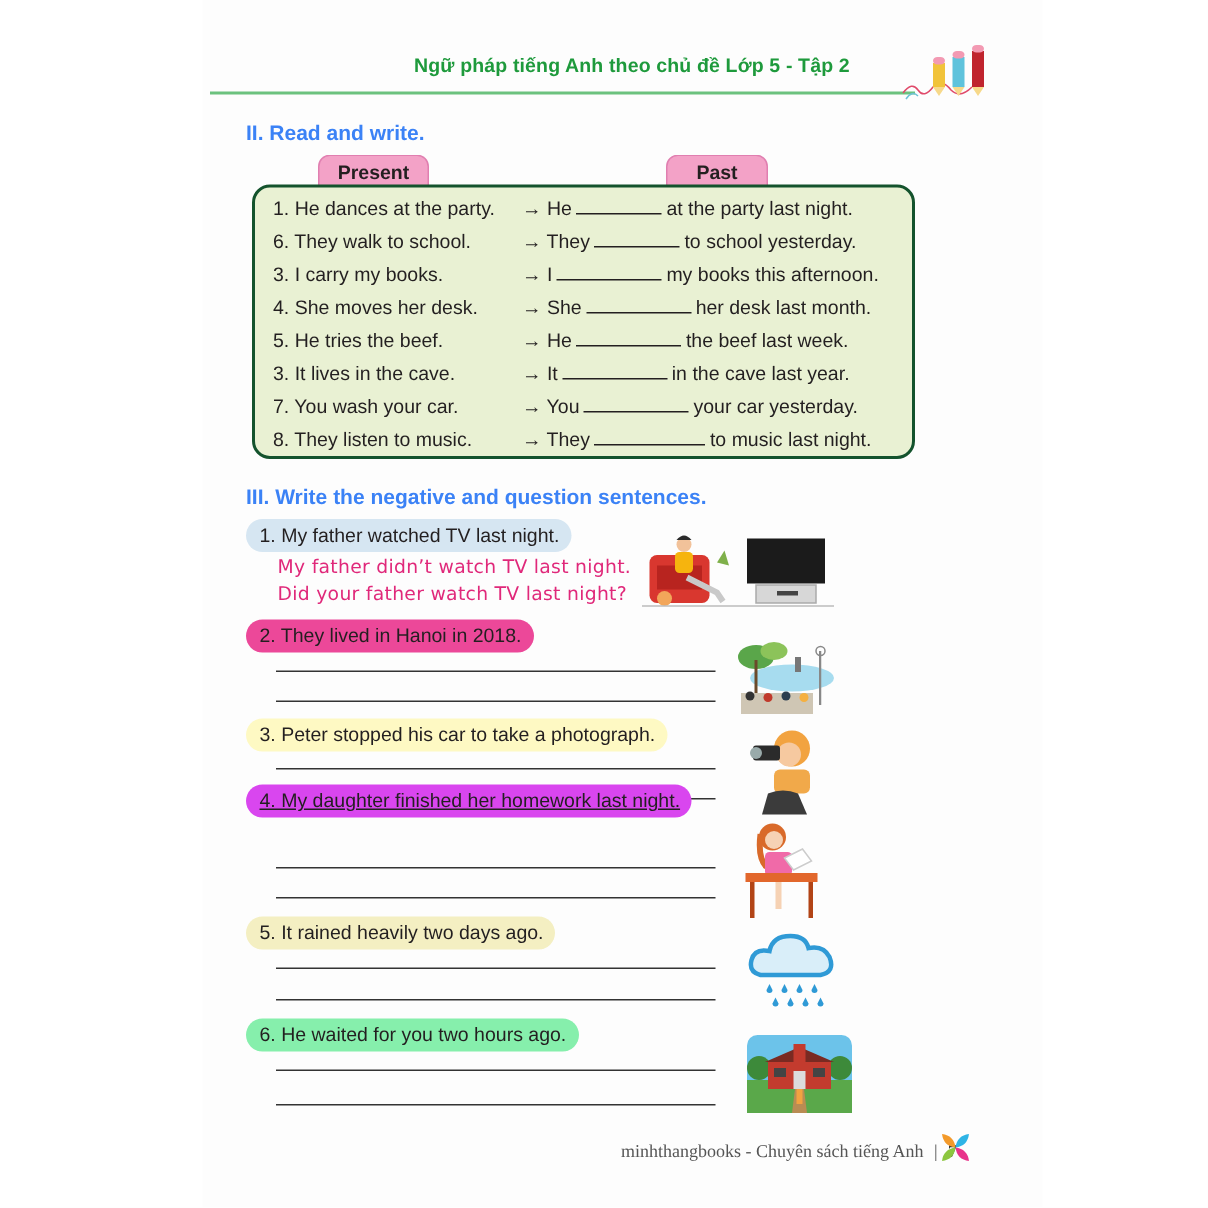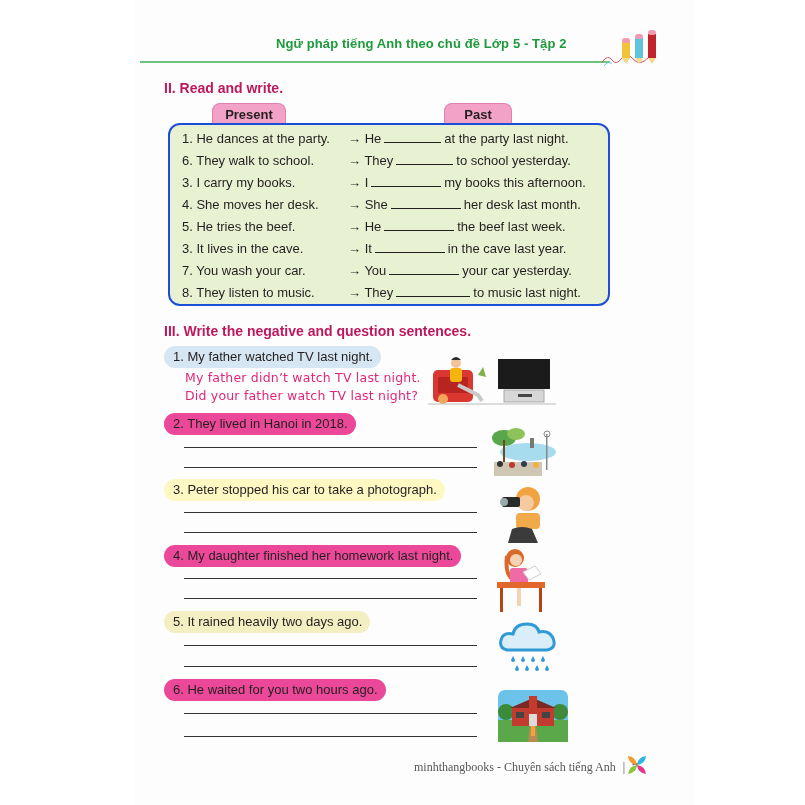--- a/index.html
+++ b/index.html
@@ -2,26 +2,26 @@
 <html><head>
 <meta charset="utf-8">
 <style>
   html, body { margin: 0; padding: 0; }
   body { width: 805px; height: 805px; background: #ffffff; position: relative; overflow: hidden;
          font-family: "Liberation Sans", "DejaVu Sans", sans-serif; color: #231f20; }
   .page { position: absolute; left: 135px; top: 0; width: 560px; height: 805px; background: #fdfdfd; }
   .header-title { position: absolute; left: 276px; top: 36px; font-size: 13px; font-weight: bold; color: #1e9a3c; letter-spacing: 0.1px; white-space: nowrap; }
   .header-rule { position: absolute; left: 140px; top: 61px; width: 470px; height: 1.5px; background: #6cc27e; }
   .pencils { position: absolute; left: 600px; top: 28px; width: 60px; height: 40px; }
-  .section-title { position: absolute; font-size: 14px; font-weight: bold; color: #be185d; white-space: nowrap; }
+  .section-title { position: absolute; font-size: 14px; font-weight: bold; color: #3b82f6; white-space: nowrap; }
   .tab-pill { position: absolute; background: #f3a2c7; border: 1px solid #e07fb0; border-bottom: none;
               border-radius: 8px 8px 0 0; font-size: 13px; font-weight: bold; color: #231f20;
               display: flex; align-items: center; justify-content: center; height: 20px; }
   .panel { position: absolute; left: 168px; top: 123px; width: 442px; height: 183px; background: #e9f1d3;
-           border: 2px solid #1d4ed8; border-radius: 12px; box-sizing: border-box; }
+           border: 2px solid #14532d; border-radius: 12px; box-sizing: border-box; }
   .row { position: absolute; left: 12px; font-size: 13px; white-space: nowrap; height: 18px; line-height: 18px; }
   .row .present { position: absolute; left: 0; }
   .row .past { position: absolute; left: 166px; white-space: nowrap; }
   .blank { display: inline-block; border-bottom: 1px solid #231f20; height: 12px; vertical-align: baseline; margin: 0 3px; }
   .q-pill { position: absolute; left: 164px; font-size: 13px; padding: 2px 8px 2px 9px; border-radius: 11px; white-space: nowrap; height: 18px; line-height: 18px; }
   .answer { position: absolute; left: 185px; font-size: 12.5px; color: #e0287a; white-space: nowrap; font-family: "DejaVu Sans", sans-serif; letter-spacing: 0.2px; }
   .write-line { position: absolute; left: 184px; width: 293px; height: 1px; background: #333; }
   .illus { position: absolute; }
   .footer { position: absolute; left: 414px; top: 760px; font-family: "Liberation Serif", "DejaVu Serif", serif; font-size: 12px; color: #555; white-space: nowrap; }
   .footer .num { font-weight: bold; color: #333; }
@@ -130,21 +130,21 @@
 <div class="write-line" style="top:532px;"></div>
 <svg class="illus" style="left:498px; top:485px;" width="50" height="60" viewBox="0 0 50 60">
   <circle cx="30" cy="14" r="12" fill="#f2a340"></circle>
   <circle cx="28" cy="18" r="8" fill="#f6c9a0"></circle>
   <rect x="4" y="12" width="18" height="10" rx="2" fill="#2b2b2b"></rect>
   <circle cx="6" cy="17" r="4" fill="#9aa"></circle>
   <rect x="18" y="28" width="24" height="16" rx="4" fill="#f1a94a"></rect>
   <path d="M14 44 q10 -4 20 0 l6 14 h-30 z" fill="#3b3b3b"></path>
 </svg>
 
-<div class="q-pill" style="top:545px; background:#ec4899;">4. My daughter finished her homework last night.</div>
+<div class="q-pill" style="top:523px; background:#d946ef;text-decoration:underline;">4. My daughter finished her homework last night.</div>
 <div class="write-line" style="top:578px;"></div>
 <div class="write-line" style="top:598px;"></div>
 <svg class="illus" style="left:495px; top:546px;" width="52" height="68" viewBox="0 0 52 68">
   <circle cx="20" cy="12" r="9" fill="#d96a2a"></circle>
   <circle cx="21" cy="14" r="6" fill="#f6d2b4"></circle>
   <path d="M12 10 q-2 16 4 22" stroke="#d96a2a" stroke-width="4" fill="none"></path>
   <rect x="15" y="22" width="18" height="16" rx="3" fill="#f06aa8"></rect>
   <path d="M28 26 l12 -6 l6 8 l-12 6 z" fill="#fff" stroke="#ccc"></path>
   <rect x="2" y="36" width="48" height="6" fill="#e2672c"></rect>
   <rect x="5" y="42" width="3" height="24" fill="#b24416"></rect>
@@ -162,21 +162,21 @@
       <path d="M26 34 l2 4 a2 2 0 1 1 -4 0 z"></path>
       <path d="M36 34 l2 4 a2 2 0 1 1 -4 0 z"></path>
       <path d="M46 34 l2 4 a2 2 0 1 1 -4 0 z"></path>
     <path d="M20 43 l2 4 a2 2 0 1 1 -4 0 z"></path>
       <path d="M30 43 l2 4 a2 2 0 1 1 -4 0 z"></path>
       <path d="M40 43 l2 4 a2 2 0 1 1 -4 0 z"></path>
       <path d="M50 43 l2 4 a2 2 0 1 1 -4 0 z"></path>
   </g>
 </svg>
 
-<div class="q-pill" style="top:679px; background:#ec4899;">6. He waited for you two hours ago.</div>
+<div class="q-pill" style="top:679px; background:#86efac;">6. He waited for you two hours ago.</div>
 <div class="write-line" style="top:713px;"></div>
 <div class="write-line" style="top:736px;"></div>
 <svg class="illus" style="left:498px; top:690px;" width="70" height="52" viewBox="0 0 70 52">
   <rect x="0" y="0" width="70" height="52" rx="7" fill="#6cc3ea"></rect>
   <rect x="0" y="30" width="70" height="22" rx="0" fill="#5aa84a"></rect>
   <circle cx="8" cy="22" r="8" fill="#3d8a3a"></circle>
     <circle cx="62" cy="22" r="8" fill="#3d8a3a"></circle>
   <rect x="14" y="18" width="42" height="18" fill="#c33b2e"></rect>
   <polygon points="12,18 35,8 58,18" fill="#7a2a22"></polygon>
   <rect x="31" y="6" width="8" height="12" fill="#c33b2e"></rect>

